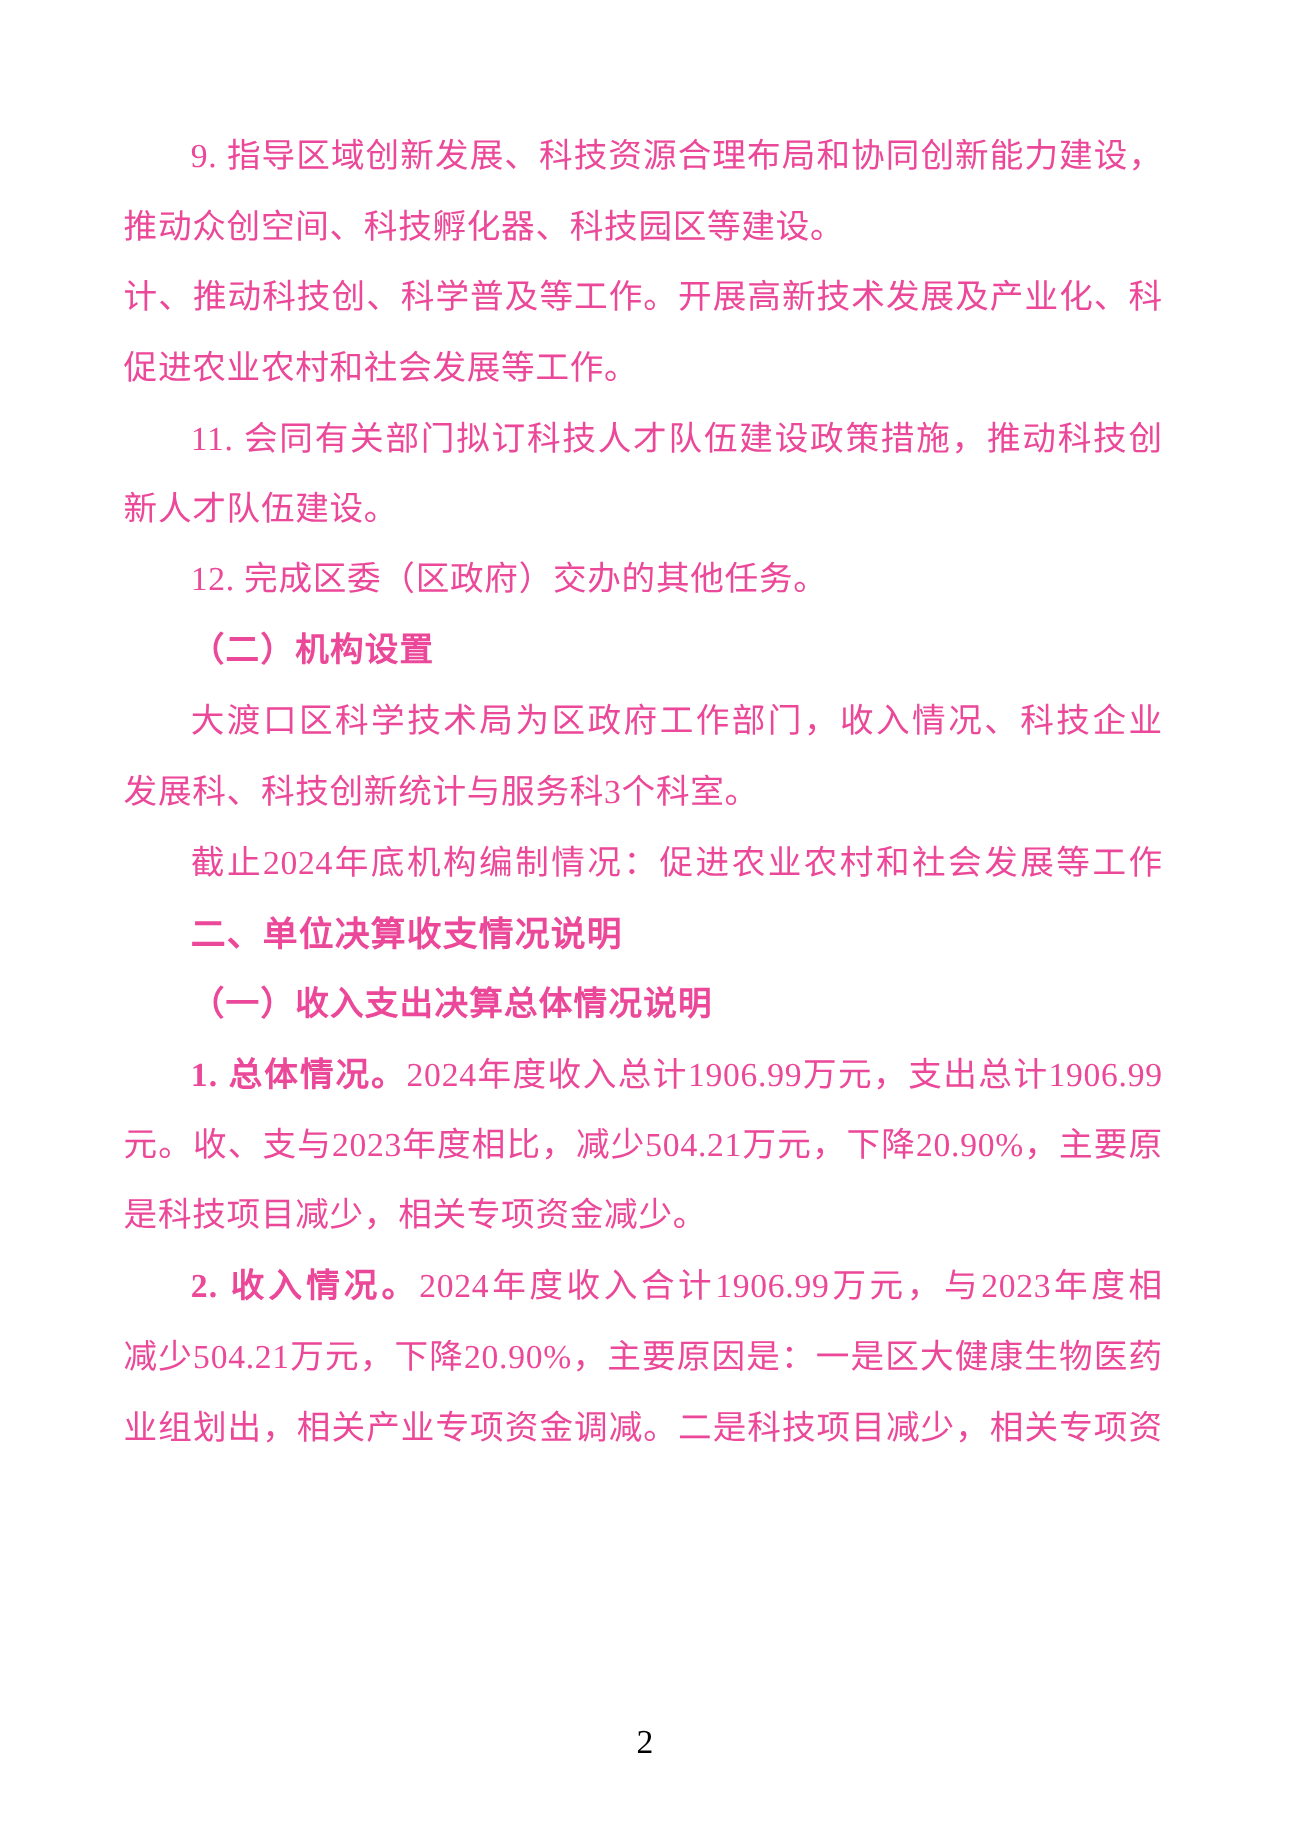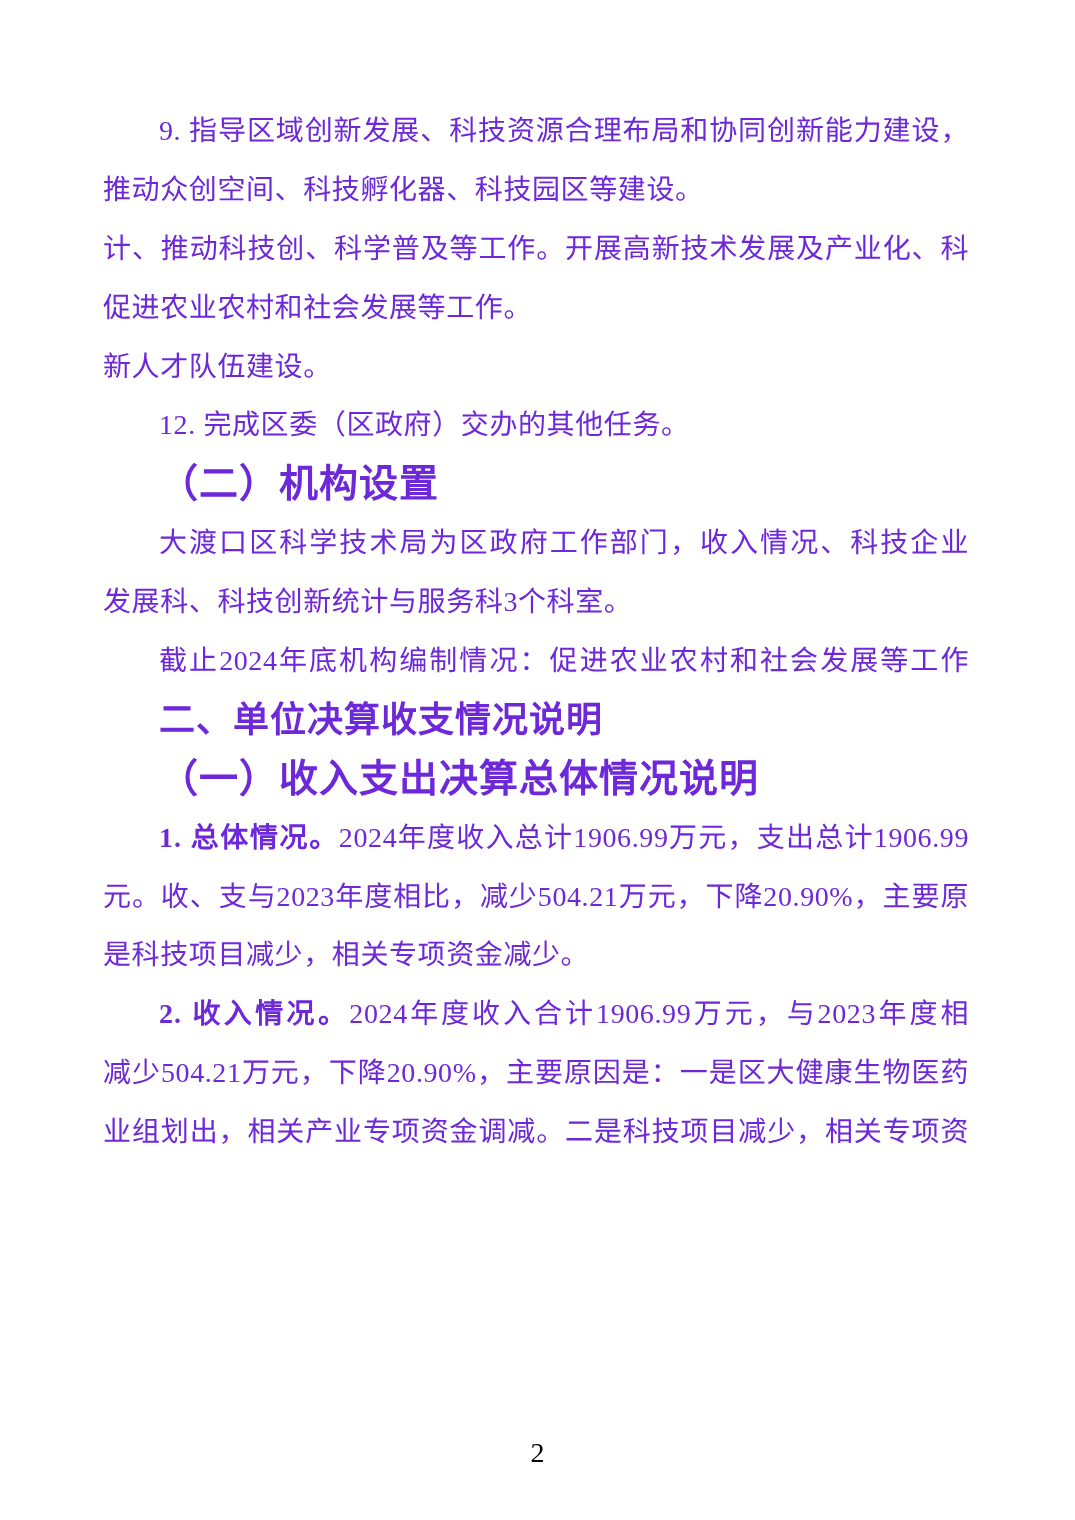--- a/index.html
+++ b/index.html
@@ -20,43 +20,43 @@
     left: 103px;
     top: 102px;
     width: 866px;
   }
   .line {
     height: 58.9px;
     line-height: 58.9px;
     font-size: 28px;
     letter-spacing: 0.6px;
     font-family: "Liberation Serif", "DejaVu Serif", serif;
-    color: #6d28d9;
+    color: #ec4899;
     overflow: hidden;
     text-align: left;
   }
   
   .i { text-indent: 56px; }
   
   .j {
     text-align: justify;
     text-align-last: justify;
     -moz-text-align-last: justify;
   }
   
   .hh {
     font-weight: 700;
-    font-size: 36px;
+    font-size: 29px;
     font-family: "Liberation Sans", "DejaVu Sans", sans-serif;
     letter-spacing: 1px;
   }
   
   .hk {
     font-weight: 700;
-    font-size: 39px;
+    font-size: 28px;
     letter-spacing: 1px;
   }
   .lead {
     font-weight: 700;
     letter-spacing: 1px;
   }
   .page-number {
     position: absolute;
     top: 1437px;
     left: 0;
@@ -70,20 +70,21 @@
 </head>
 <body>
 
 <div class="page">
   <div class="text-block">
 
     <div class="line i j">9. 指导区域创新发展、科技资源合理布局和协同创新能力建设，</div>
     <div class="line">推动众创空间、科技孵化器、科技园区等建设。</div>
     <div class="line j">计、推动科技创、科学普及等工作。开展高新技术发展及产业化、科技</div>
     <div class="line">促进农业农村和社会发展等工作。</div>
+    <div class="line i j">11. 会同有关部门拟订科技人才队伍建设政策措施，推动科技创</div>
     <div class="line">新人才队伍建设。</div>
     <div class="line i">12. 完成区委（区政府）交办的其他任务。</div>
 
     <div class="line i hk">（二）机构设置</div>
 
     <div class="line i j">大渡口区科学技术局为区政府工作部门，收入情况、科技企业</div>
     <div class="line">发展科、科技创新统计与服务科3个科室。</div>
     <div class="line i j">截止2024年底机构编制情况：促进农业农村和社会发展等工作</div>
 
     <div class="line i hh">二、单位决算收支情况说明</div>

